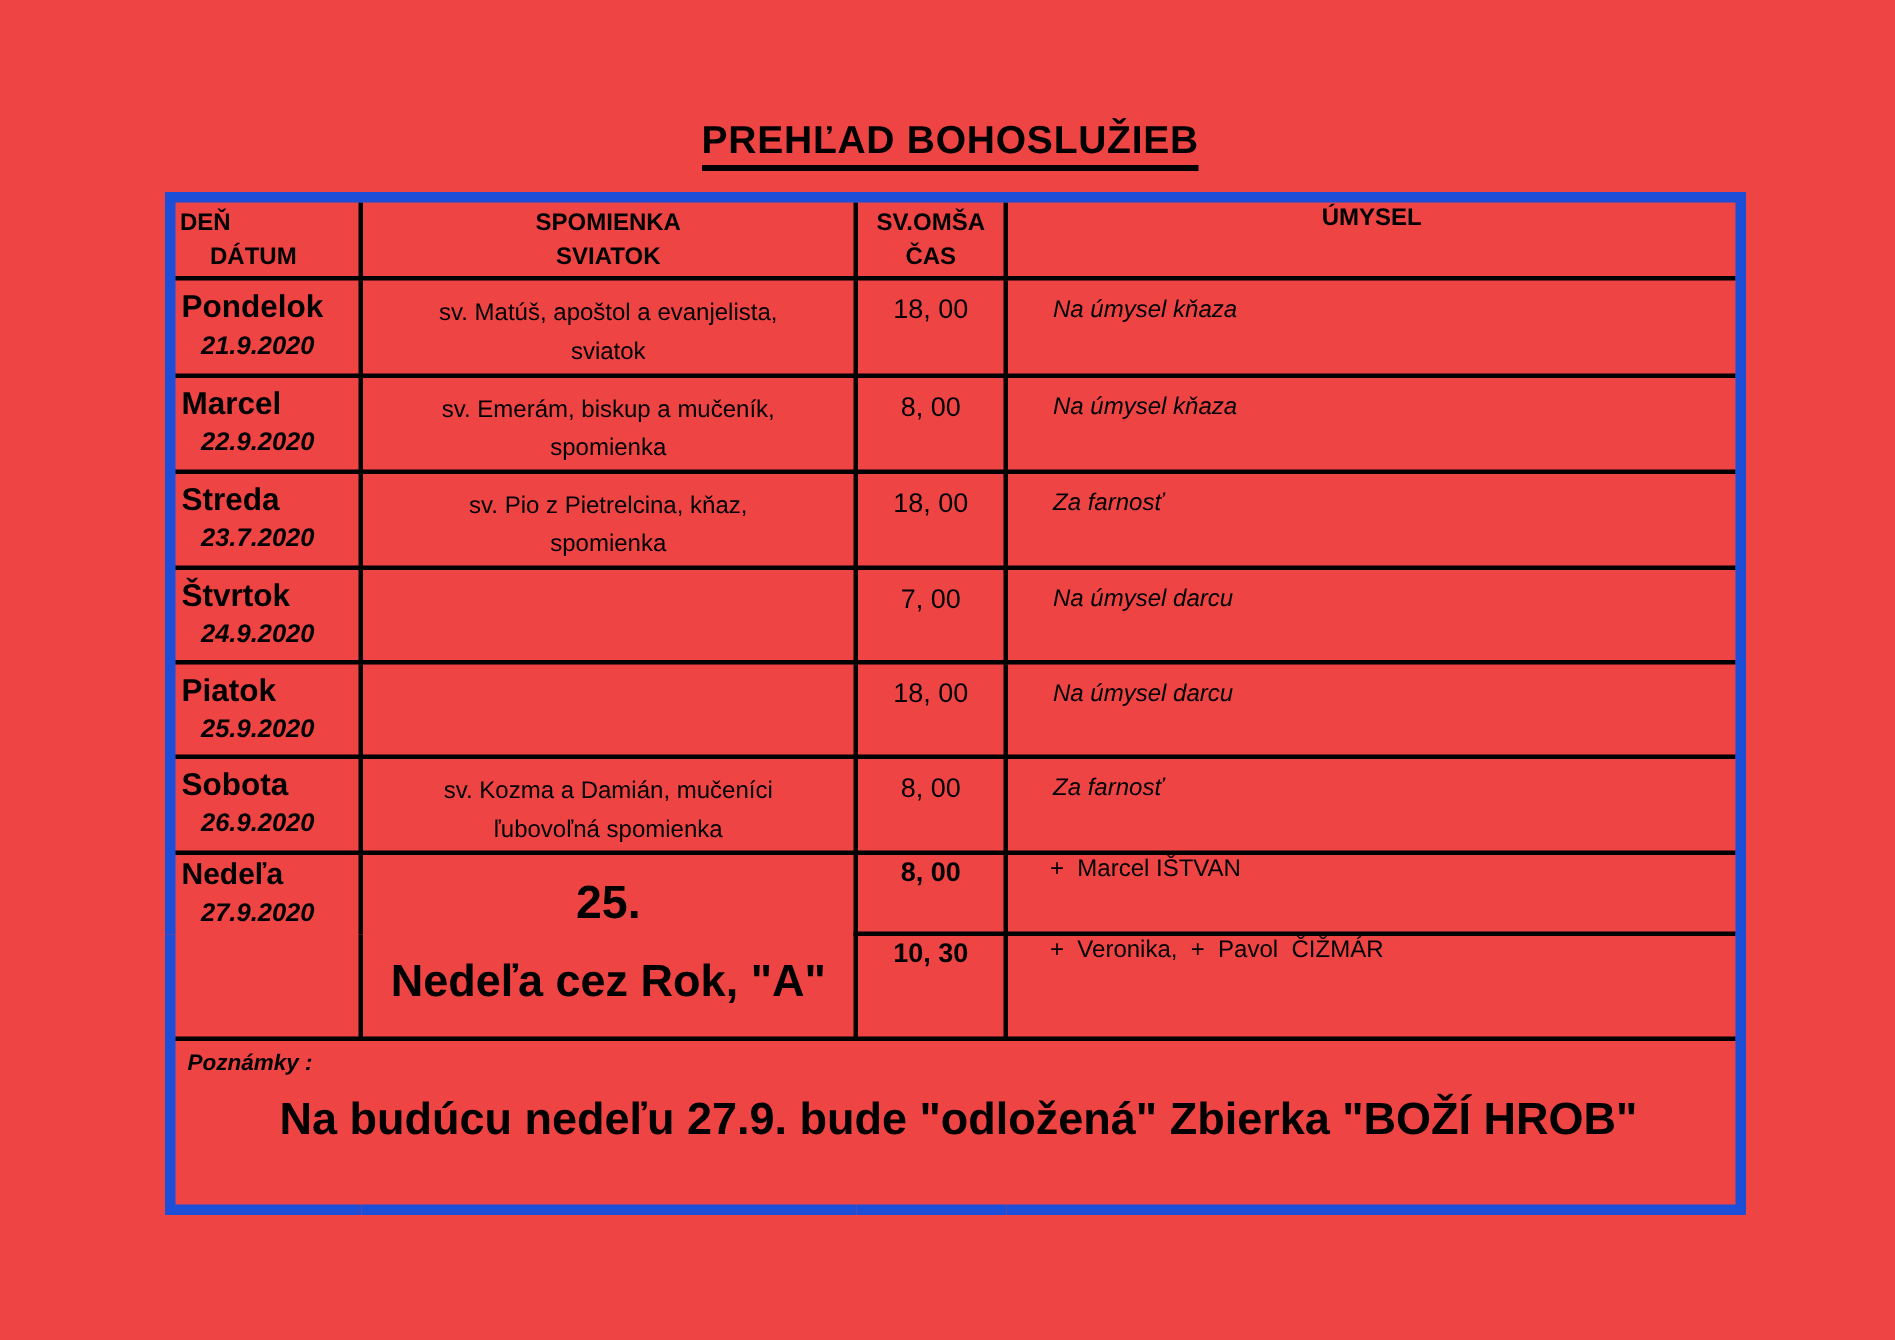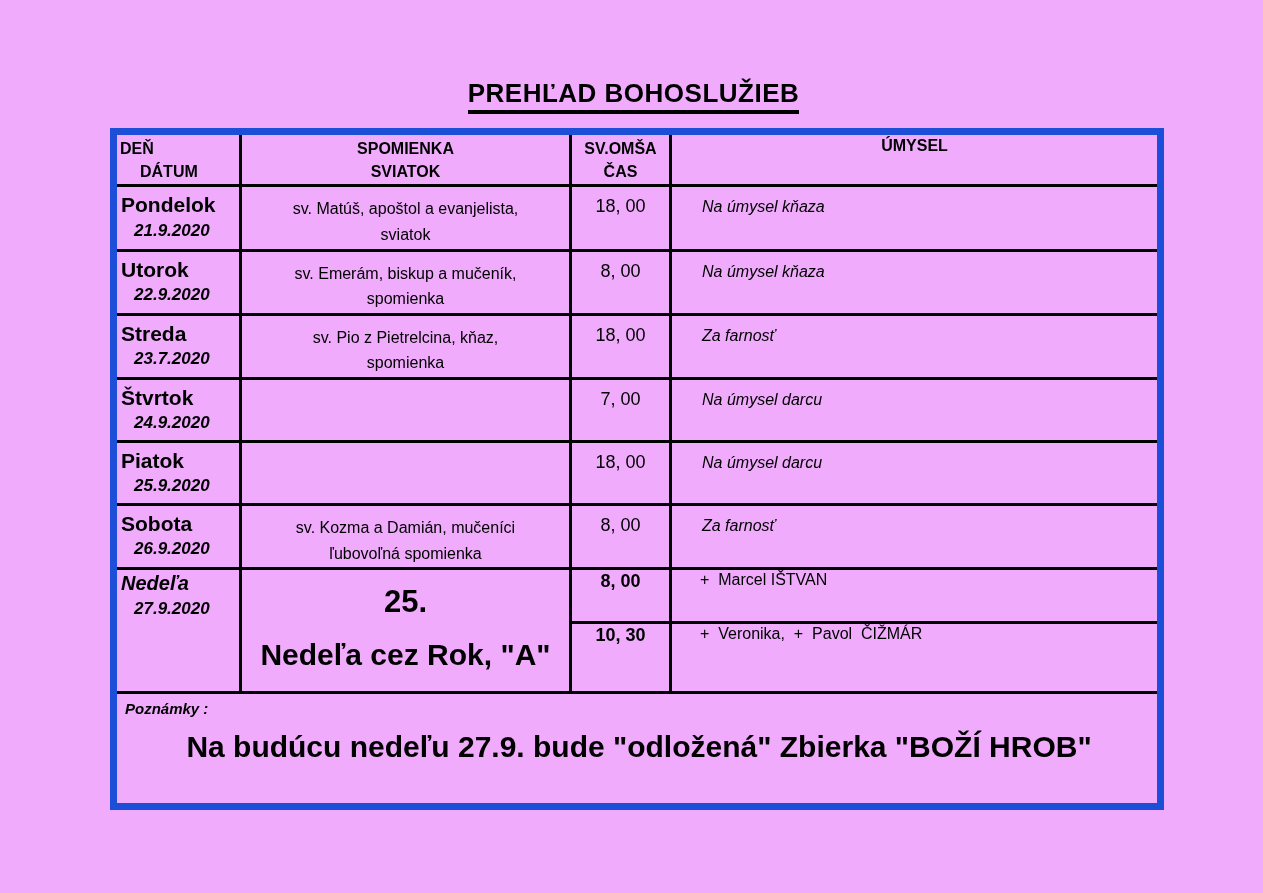--- a/index.html
+++ b/index.html
@@ -3,21 +3,21 @@
 <meta charset="utf-8">
 <style>
   html, body { margin:0; padding:0; background:#ffffff; }
   body {
     width:1263px; height:893px;
     font-family:"Liberation Sans", sans-serif;
     color:#000;
     position:relative;
     overflow:hidden;
   }
-  .page { position:absolute; inset:0; background:#f0abfc; }
+  .page { position:absolute; inset:0; background:#ef4444; }
 
   .doc-title-wrap {
     position:absolute; left:110px; top:78px; width:1047px;
     text-align:center;
   }
   .doc-title {
     display:inline-block;
     font-size:26px; font-weight:bold;
     letter-spacing:0.5px;
     border-bottom:4px solid #000;
@@ -46,21 +46,21 @@
   .day-name { font-size:21px; font-weight:bold; line-height:1.25; }
   .day-date { font-size:17px; font-weight:bold; font-style:italic; padding-left:13px; line-height:1.4; }
   td.feast-cell { text-align:center; font-size:16px; padding-top:9px; line-height:1.6; }
   td.time-cell { text-align:center; font-weight:normal; font-size:18px; padding-top:9px; }
   td.intent-cell { font-size:16px; padding:11px 4px 0 30px; white-space:pre-wrap;font-style:italic; }
 
   
   tr.sun-row-1 { height:54px; }
   tr.sun-row-2 { height:70px; }
   td.sun-day { vertical-align:middle; padding:0 2px 0 4px; }
-  .sun-day-name { font-size:20px; font-weight:bold; line-height:1.35;font-style:italic; }
+  .sun-day-name { font-size:20px; font-weight:bold; line-height:1.35; }
   td.sun-feast { vertical-align:middle; text-align:center; }
   .sun-feast-1 { font-size:31px; font-weight:bold; line-height:1.2;margin-top:12px; }
   .sun-feast-2 { font-size:30px; font-weight:bold; line-height:1.2; margin-top:17px; }
   td.sun-time { vertical-align:middle; text-align:center; font-weight:bold; font-size:18px; }
   td.sun-intent { vertical-align:middle; font-size:16px; padding-left:28px; white-space:pre-wrap; }
 
   
   tr.notes-row { height:114px; }
   td.notes-cell { padding:6px 4px 0 8px; }
   .notes-label { font-size:15px; font-weight:bold; font-style:italic; }
@@ -112,21 +112,21 @@
       <td class="feast-cell">
         <div>sv. Matúš, apoštol a evanjelista,</div>
         <div>sviatok</div>
       </td>
       <td class="time-cell">18, 00</td>
       <td class="intent-cell">Na úmysel kňaza</td>
     </tr>
 
     <tr class="day-row">
       <td class="day-cell">
-        <div class="day-name">Utorok</div>
+        <div class="day-name">Marcel</div>
         <div class="day-date">22.9.2020</div>
       </td>
       <td class="feast-cell">
         <div>sv. Emerám, biskup a mučeník,</div>
         <div>spomienka</div>
       </td>
       <td class="time-cell">8, 00</td>
       <td class="intent-cell">Na úmysel kňaza</td>
     </tr>
 

